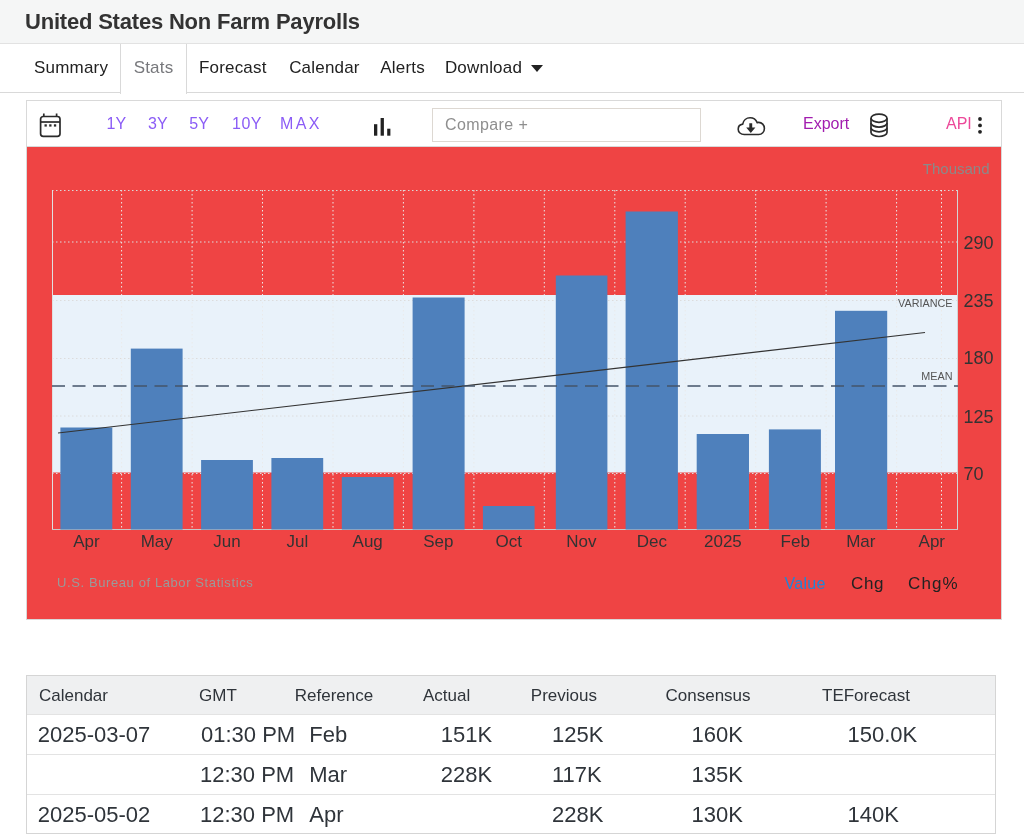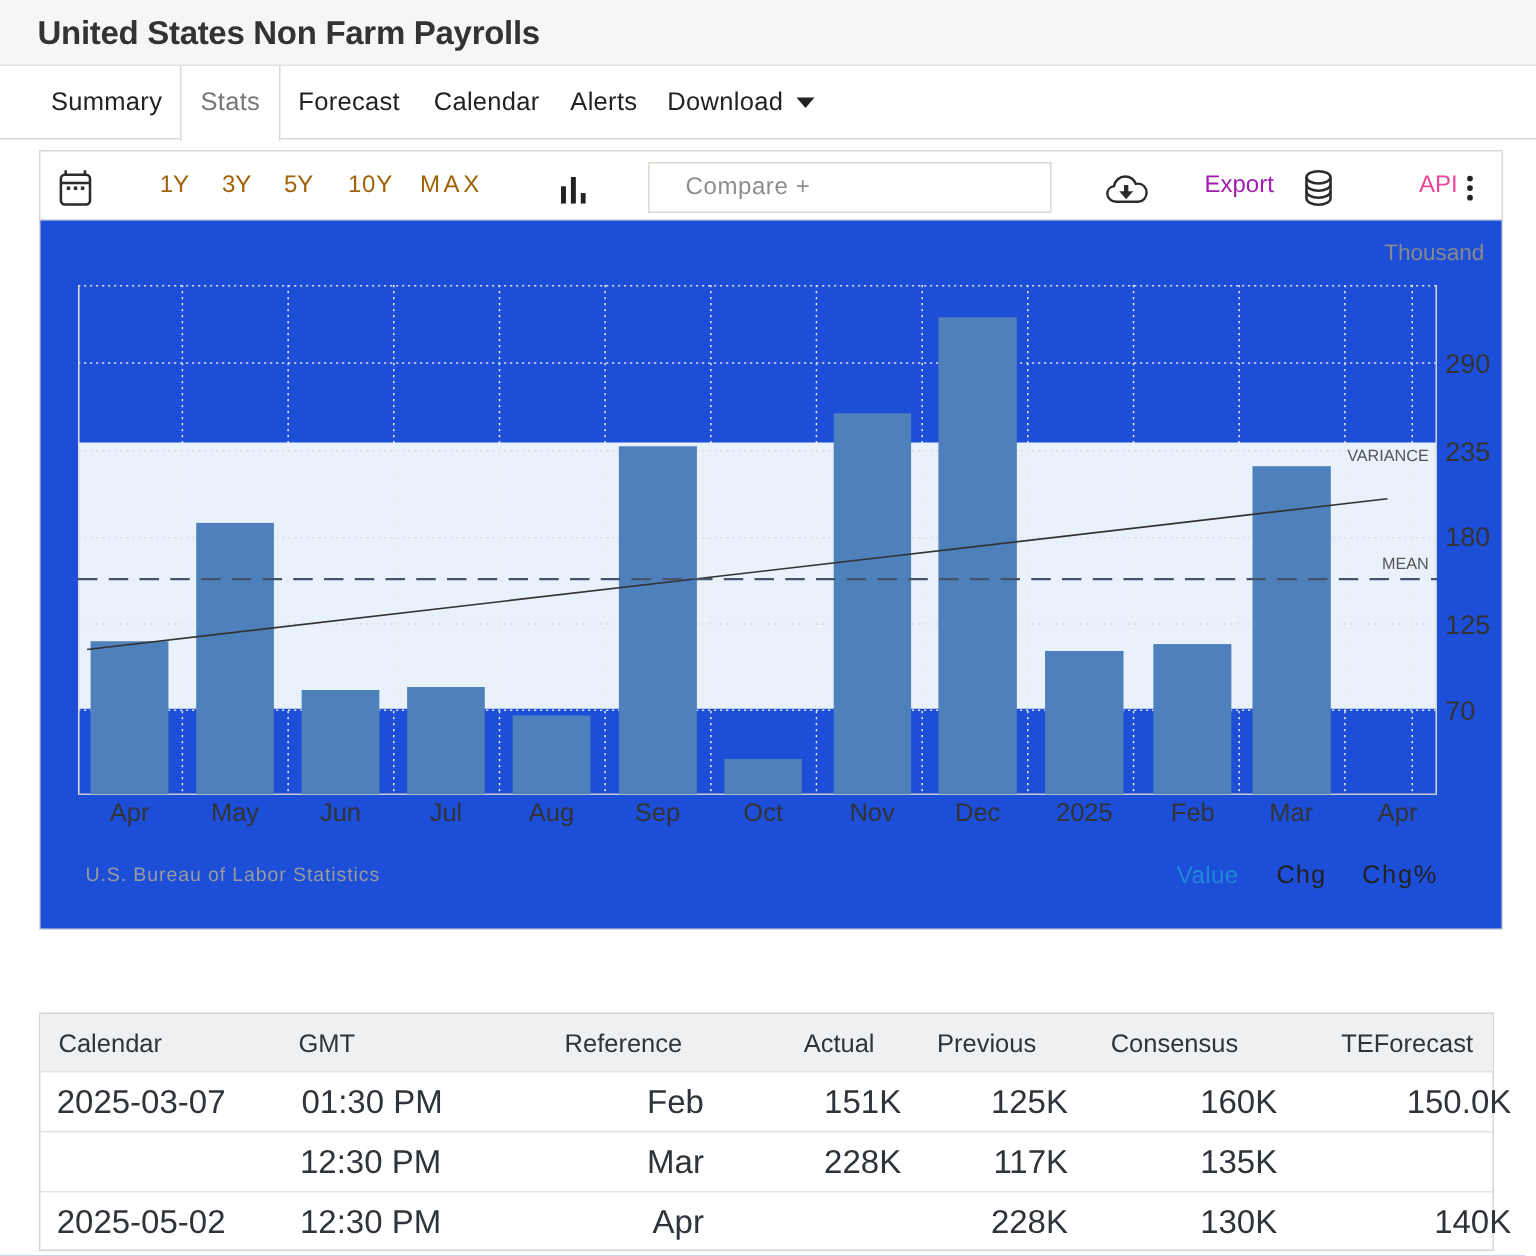--- a/index.html
+++ b/index.html
@@ -4,30 +4,30 @@
 *{margin:0;padding:0;box-sizing:border-box}
 html,body{width:1024px;height:837px;background:#fff;font-family:'Liberation Sans',sans-serif;position:relative;overflow:hidden}
 .titlebar{position:absolute;left:0;top:0;width:1024px;height:44px;background:#f5f6f6;border-bottom:1px solid #e2e2e2;line-height:44px;padding-left:25px;font-size:22px;letter-spacing:-0.2px;font-weight:bold;color:#333}
 .nav{position:absolute;left:0;top:44px;width:1024px;height:49px;border-bottom:1px solid #d9d9d9;padding-left:22px;white-space:nowrap}
 .tab{display:inline-block;vertical-align:top;height:49px;line-height:48px;padding:0 12px;font-size:17px;letter-spacing:0.2px;color:#222}
 .tab.active{color:#77787c;border-left:1px solid #d9d9d9;border-right:1px solid #d9d9d9;background:#fff;height:50px;position:relative;z-index:2;padding:0 12.5px}
 .caret{display:inline-block;width:0;height:0;border-left:6.5px solid transparent;border-right:6.5px solid transparent;border-top:7px solid #222;margin-left:9px;vertical-align:middle}
 .tab:nth-child(n+4){padding:0 10.5px}
 .tab:nth-child(n+5){padding:0 10px}
 .toolbar{position:absolute;left:26px;top:100px;width:976px;height:47px;border:1px solid #d9d9d9;background:#fff}
-.toolbar span.rng{position:absolute;top:0;height:45px;line-height:45px;font-size:16px;color:#a16207}
-.cmp{position:absolute;left:405px;top:6.5px;width:269px;height:34px;border:1px solid #ddd8d2;font-size:16px;letter-spacing:0.4px;color:#8e8e8e;line-height:32px;padding-left:24px}
-.chartbox{position:absolute;left:26px;top:147px;width:976px;height:473px;border:1px solid #d9d9d9;border-top:none;background:#1d4ed8}
+.toolbar span.rng{position:absolute;top:0;height:45px;line-height:45px;font-size:16px;color:#8b5cf6}
+.cmp{position:absolute;left:405px;top:6.5px;width:269px;height:34px;border:1px solid #ddd8d2;font-size:16px;letter-spacing:0.4px;color:#8e8e8e;line-height:32px;padding-left:12px}
+.chartbox{position:absolute;left:26px;top:147px;width:976px;height:473px;border:1px solid #d9d9d9;border-top:none;background:#ef4444}
 .tbl{position:absolute;left:26px;top:675px;width:970px;height:159px;border:1px solid #d5d5d5;background:#fff}
 .thead{position:absolute;left:0;top:0;width:968px;height:38px;background:#eff0f1}
 .tline{position:absolute;left:0;width:968px;height:1px;background:#e3e3e3}
 .th{position:absolute;top:0;height:38px;line-height:39px;font-size:17px;color:#2f343a;white-space:nowrap}
 .td1,.td2,.td3{position:absolute;height:40px;line-height:41px;font-size:22px;color:#2f343a;white-space:nowrap}
 .td1{top:38px}.td2{top:78px}.td3{top:118px}
-.ctr{width:160px;text-align:right}
+.ctr{width:160px;text-align:left}
 </style></head>
 <body>
 <div class="titlebar">United States Non Farm Payrolls</div>
 <div class="nav"><span class="tab">Summary</span><span class="tab active">Stats</span><span class="tab">Forecast</span><span class="tab">Calendar</span><span class="tab">Alerts</span><span class="tab">Download<span class="caret"></span></span></div>
 <div class="toolbar">
 <svg width="30" height="30" viewBox="0 0 30 30" style="position:absolute;left:9.3px;top:9.3px">
 <g stroke="#2b2b2b" stroke-width="1.7" fill="none">
 <rect x="4.6" y="6.5" width="19.4" height="19.8" rx="2.6"></rect>
 <line x1="4.6" y1="12" x2="24" y2="12"></line>
 <line x1="7.8" y1="3.5" x2="7.8" y2="6.5"></line>

